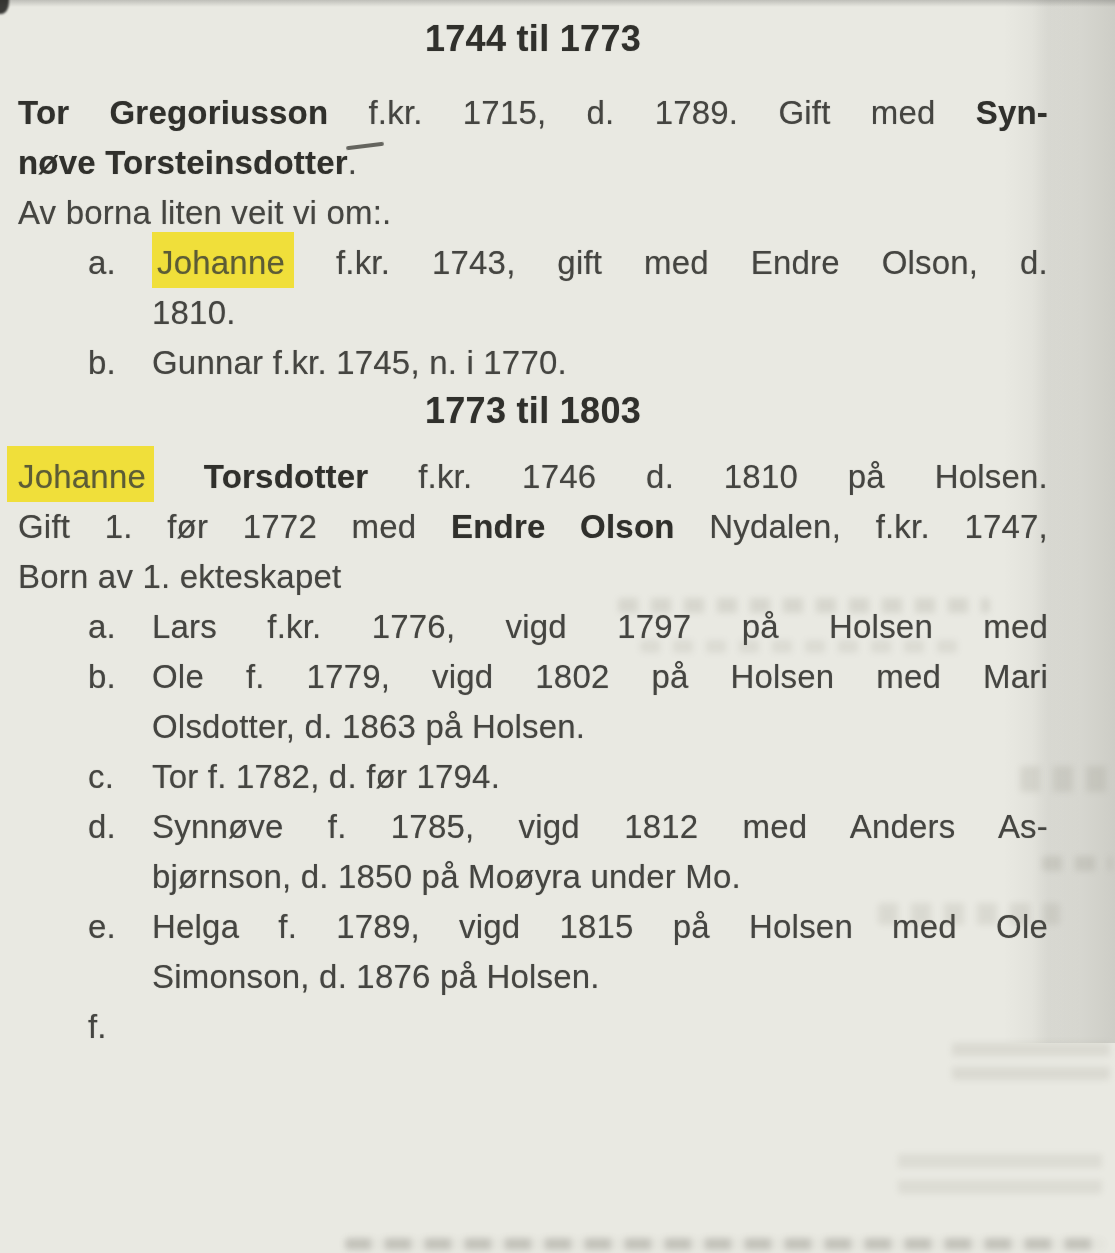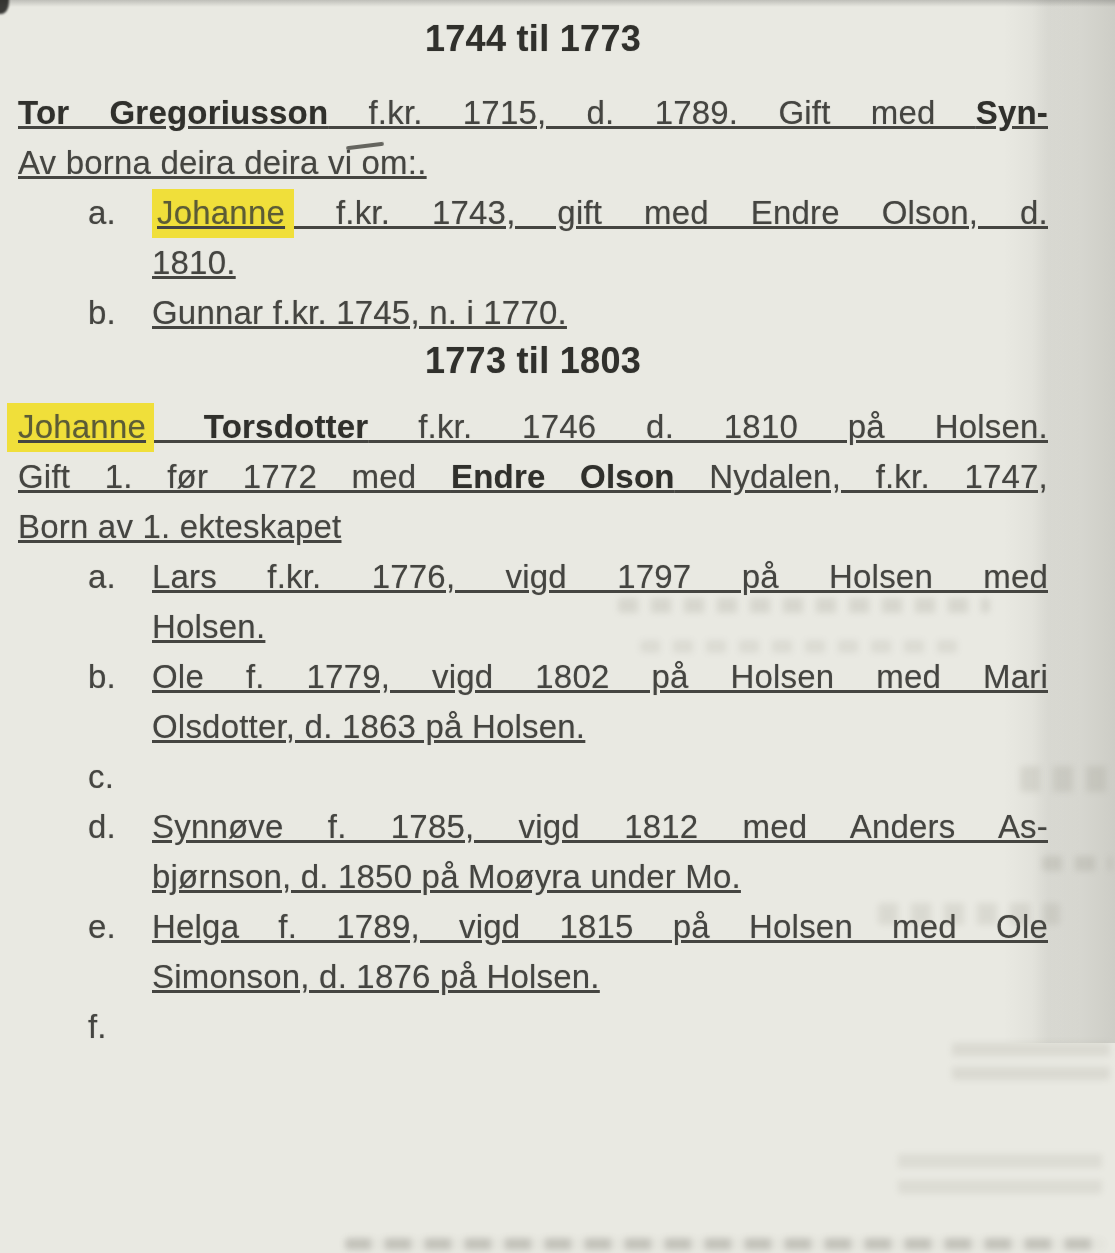--- a/index.html
+++ b/index.html
@@ -26,29 +26,29 @@
     background:#1c1c1a;border-radius:0 0 70% 0;filter:blur(1px);opacity:.85;}
   .stray-stroke{position:absolute;left:346px;top:144px;width:38px;height:4px;
     background:#45453f;transform:rotate(-7deg);border-radius:2px;filter:blur(.4px);opacity:.8;}
   .h{
     font-weight:700;color:var(--bold,#30302c);
     font-size:36px;line-height:46px;height:46px;
     text-align:center;letter-spacing:.3px;
   }
   .h1{margin-bottom:26px;}
   .h2{margin-bottom:18px;}
-  .line{line-height:50px;height:50px;white-space:normal;text-decoration:underline;}
+  .line{line-height:50px;height:50px;white-space:normal;}
   .jl{text-align:justify;text-align-last:justify;}
   .b{font-weight:700;color:var(--bold,#30302c);}
   .list-line{position:relative;padding-left:134px;}
   .lbl{position:absolute;left:70px;top:0;}
   .hl{
     background:var(--hl_bg,#f0df3a);
     color:var(--hl_text,#5c5c36);
-    padding:5px 9px 7px 5px;
+    padding:12px 9px 7px 5px;
     text-shadow:0 0 1px rgba(90,90,50,.4);
   }
   .hl.flush{margin-left:-11px;padding-left:11px;padding-right:8px;}
   .smudge{
     position:absolute;filter:blur(3px);opacity:.55;pointer-events:none;
     background:repeating-linear-gradient(90deg, rgba(125,122,108,.30) 0 20px, rgba(125,122,108,0) 20px 33px);
     border-radius:4px;
   }
   .sm1{left:618px;top:598px;width:372px;height:15px;}
   .sm2{left:640px;top:640px;width:330px;height:13px;opacity:.4;}
@@ -65,39 +65,39 @@
 </head>
 <body>
 
 <div class="page">
   <div class="edge-top"></div>
   <div class="corner-mark"></div>
 
   <div class="h h1">1744 til 1773</div>
 
   <div class="line jl"><span class="b">Tor Gregoriusson</span><span> f.kr. 1715, d. 1789. Gift med </span><span class="b">Syn-</span></div>
-  <div class="line">Av borna deira deira vi om:.</div>
+  <div class="line"><span class="b">nøve Torsteinsdotter</span><span>.</span></div>
+  <div class="line">Av borna liten veit vi om:.</div>
 
   <div class="line list-line jl"><span class="lbl">a.</span><span class="hl">Johanne</span><span> f.kr. 1743, gift med Endre Olson, d.</span></div>
   <div class="line list-line">1810.</div>
   <div class="line list-line"><span class="lbl">b.</span><span>Gunnar f.kr. 1745, n. i 1770.</span></div>
 
   <div class="h h2">1773 til 1803</div>
 
   <div class="line jl"><span class="hl flush">Johanne</span><span class="b"> Torsdotter</span><span> f.kr. 1746 d. 1810 på Holsen.</span></div>
   <div class="line jl"><span>Gift 1. før 1772 med </span><span class="b">Endre Olson</span><span> Nydalen, f.kr. 1747,</span></div>
   <div class="line">Born av 1. ekteskapet</div>
 
   <div class="line list-line jl"><span class="lbl">a.</span><span>Lars f.kr. 1776, vigd 1797 på Holsen med</span></div>
-  <div class="line list-line">Holsen.</div>
 
   <div class="line list-line jl"><span class="lbl">b.</span><span>Ole f. 1779, vigd 1802 på Holsen med Mari</span></div>
   <div class="line list-line">Olsdotter, d. 1863 på Holsen.</div>
 
-  <div class="line list-line"><span class="lbl">c.</span></div>
+  <div class="line list-line"><span class="lbl">c.</span><span>Tor f. 1782, d. før 1794.</span></div>
 
   <div class="line list-line jl"><span class="lbl">d.</span><span>Synnøve f. 1785, vigd 1812 med Anders As-</span></div>
   <div class="line list-line">bjørnson, d. 1850 på Moøyra under Mo.</div>
 
   <div class="line list-line jl"><span class="lbl">e.</span><span>Helga f. 1789, vigd 1815 på Holsen med Ole</span></div>
   <div class="line list-line">Simonson, d. 1876 på Holsen.</div>
 
   <div class="line list-line"><span class="lbl">f.</span></div>
 
   <div class="stray-stroke"></div>

